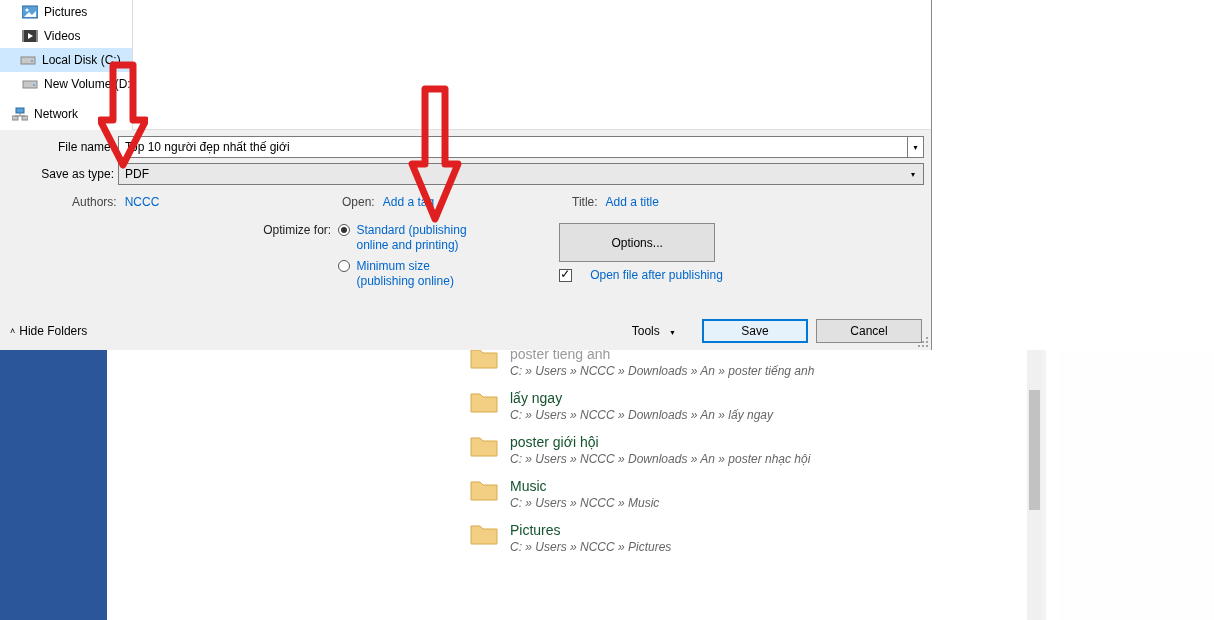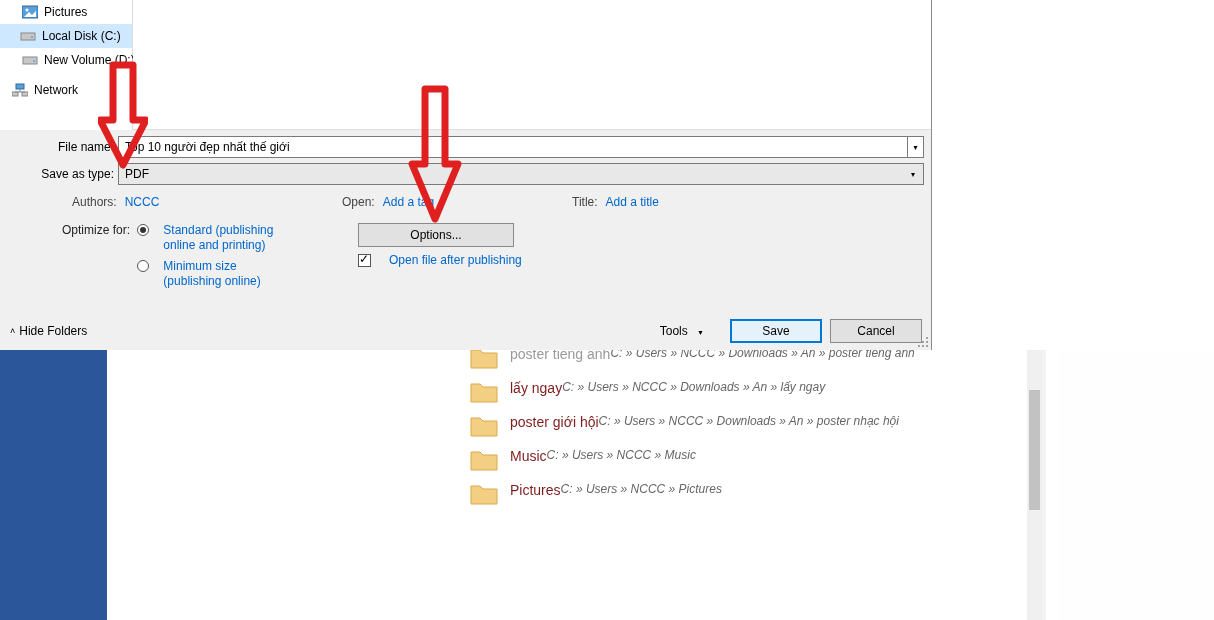--- a/index.html
+++ b/index.html
@@ -24,50 +24,50 @@
 .combo-arrow { width: 16px; text-align: center; font-size: 8px; }
 
 .meta-row { display: flex; margin-top: 10px; padding-left: 0; }
 .meta-group { display: flex; align-items: flex-start; gap: 8px; font-size: 12px; }
 .meta-label { color: #444; }
 .meta-value { color: #0066cc; cursor: pointer; }
 .meta-g1 { margin-left: 64px; width: 250px; }
 .meta-g2 { margin-left: 20px; width: 230px; }
 .meta-g3 { margin-left: 0; }
 
-.opt-block { display: flex; margin-top: 14px; }
+.opt-block { display: flex; margin-top: 14px; justify-content: center; }
 .opt-left { width: 350px; padding-left: 54px; }
 .opt-left-label { font-size: 12px; color: #222; display: inline-block; }
 .radio-group { display: inline-block; vertical-align: top; margin-left: 4px; }
-.radio-line { display: flex; gap: 14px; margin-bottom: 4px; font-size: 12px; color: #0066cc; line-height: 15px; }
+.radio-line { display: flex; gap: 6px; margin-bottom: 4px; font-size: 12px; color: #0066cc; line-height: 15px; }
 .radio-dot { width: 12px; height: 12px; border: 1px solid #555; border-radius: 50%; margin-top: 1px; flex-shrink: 0; position: relative; background: #fff; cursor: pointer; }
 .radio-dot.checked::after { content: ""; position: absolute; width: 6px; height: 6px; background: #333; border-radius: 50%; left: 2px; top: 2px; }
 
 .opt-right { padding-top: 0; }
-.options-btn { width: 156px; height: 24px; border: 1px solid #8a8a8a; background: #e1e1e1; font-size: 12px; cursor: pointer; }
+.options-btn { width: 156px; height: 39px; border: 1px solid #8a8a8a; background: #e1e1e1; font-size: 12px; cursor: pointer; }
 .check-line { display: flex; align-items: center; gap: 18px; margin-top: 6px; font-size: 12px; color: #0066cc; }
 .checkbox { width: 13px; height: 13px; border: 1px solid #555; background: #fff; position: relative; cursor: pointer; }
 .checkbox.checked::after { content: "✓"; position: absolute; left: 0; top: -3px; font-size: 12px; color: #000; }
 
 .footer { position: absolute; left: 0; bottom: 0; width: 932px; height: 38px; display: flex; align-items: center; padding: 0 10px; }
 .hide-folders { display: flex; align-items: center; gap: 4px; font-size: 12px; cursor: pointer; }
 .hide-caret { font-size: 9px; }
 .spacer { flex: 1; }
 .tools { font-size: 12px; margin-right: 18px; cursor: pointer; }
 .tools-caret { font-size: 7px; margin-left: 6px; }
-.btn { width: 92px; height: 24px; border: 1px solid #8a8a8a; background: #e1e1e1; font-size: 12px; margin-left: 8px; cursor: pointer; }
+.btn { width: 106px; height: 24px; border: 1px solid #8a8a8a; background: #e1e1e1; font-size: 12px; margin-left: 8px; cursor: pointer; }
 .btn.primary { border: 2px solid #0078d7; background: #e5f1fb; }
 
 .resize-grip { position: absolute; right: 2px; bottom: 2px; width: 12px; height: 12px; }
 
 .background-list { position: absolute; left: 470px; top: 345px; width: 560px; }
 .bg-row { display: flex; gap: 12px; margin-bottom: 10px; cursor: pointer; }
 .folder-icon { width: 28px; height: 22px; margin-top: 2px; flex-shrink: 0; }
-.bg-text { display: flex; }
-.bg-title { font-size: 14px; color: #7f1d1d; line-height: 18px; }
+.bg-text { display: flex; flex-direction: column; }
+.bg-title { font-size: 14px; color: #14532d; line-height: 18px; }
 .bg-title.cut { color: #999; }
 .bg-path { font-size: 12px; color: #666; line-height: 16px; font-style: italic; }
 
 .blue-strip { position: absolute; left: 0; top: 350px; width: 107px; height: 270px; background: #2b579a; }
 .side-gray { position: absolute; right: 168px; top: 350px; width: 6px; height: 270px; background: #f3f3f3; }
 .side-gray2 { position: absolute; right: 0; top: 350px; width: 155px; height: 270px; background: #fefefe; }
 .scroll-track { position: absolute; left: 1027px; top: 350px; width: 15px; height: 270px; background: #f0f0f0; }
 .scroll-thumb { position: absolute; left: 2px; top: 40px; width: 11px; height: 120px; background: #c2c2c2; }
 
 .arrow { position: absolute; pointer-events: none; }
@@ -135,20 +135,29 @@
 
   <div class="tree">
     <div class="tree-inner">
       <div class="tree-item">
         <svg class="tree-icon" viewBox="0 0 16 14">
             <rect x="0" y="1" width="16" height="12" fill="#5aa0d8" stroke="#2b6aa0"></rect>
             <circle cx="5" cy="5" r="1.5" fill="#fff"></circle>
             <path d="M2 12 L7 7 L10 10 L14 6 L14 12 Z" fill="#fff"></path>
           </svg>
         <span class="tree-label">Pictures</span>
+      </div>
+      <div class="tree-item">
+        <svg class="tree-icon" viewBox="0 0 16 14">
+            <rect x="0" y="1" width="16" height="12" fill="#3a3a3a"></rect>
+            <rect x="0" y="1" width="2" height="12" fill="#888"></rect>
+            <rect x="14" y="1" width="2" height="12" fill="#888"></rect>
+            <path d="M6 4 L11 7 L6 10 Z" fill="#fff"></path>
+          </svg>
+        <span class="tree-label">Videos</span>
       </div>
       <div class="tree-item selected">
         <svg class="tree-icon" viewBox="0 0 16 14">
             <rect x="1" y="4" width="14" height="7" fill="#c8c8c8" stroke="#888"></rect>
             <circle cx="12" cy="8" r="1" fill="#5aa0d8"></circle>
           </svg>
         <span class="tree-label">Local Disk (C:)</span>
       </div>
       <div class="tree-item">
         <svg class="tree-icon" viewBox="0 0 16 14">

